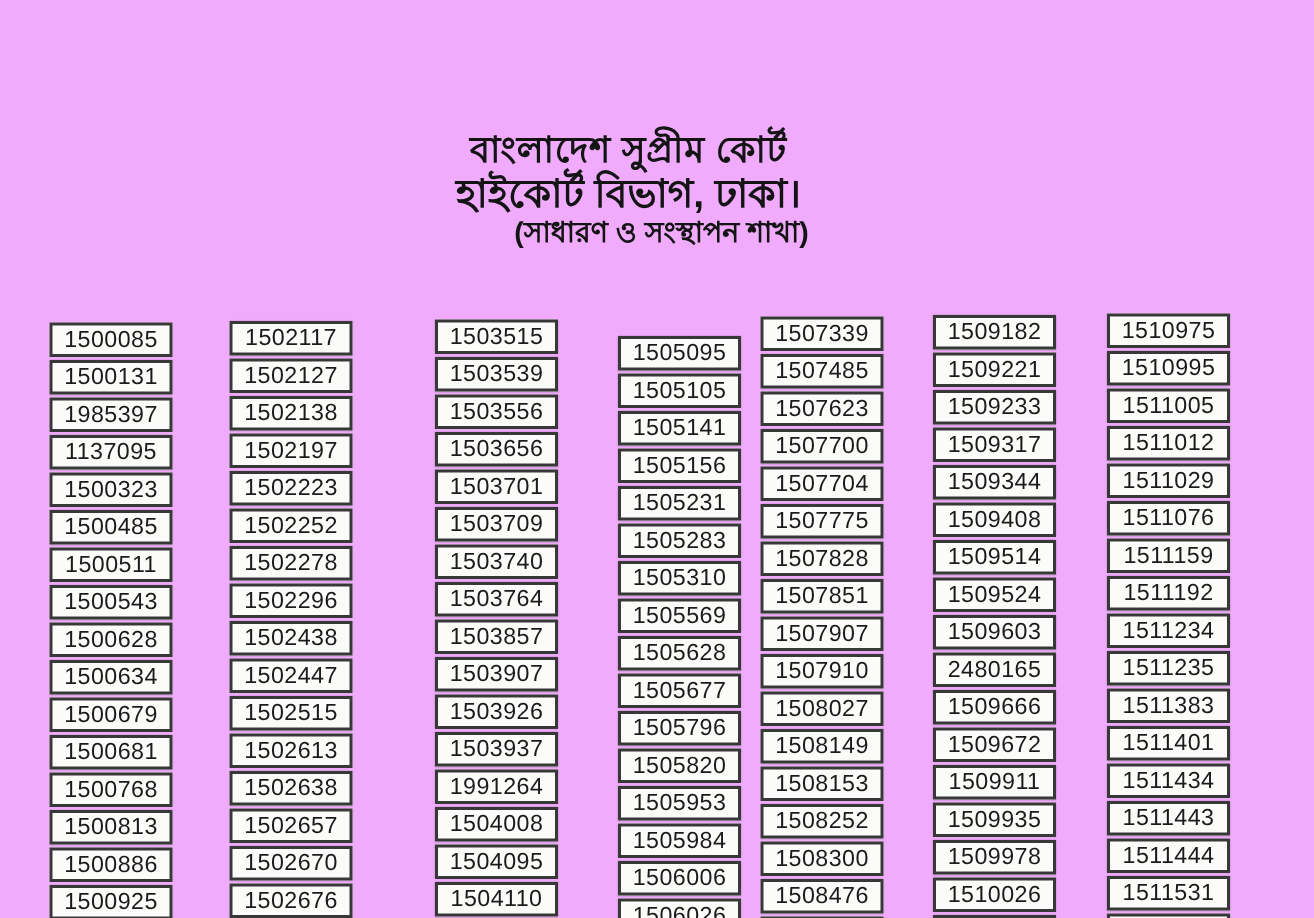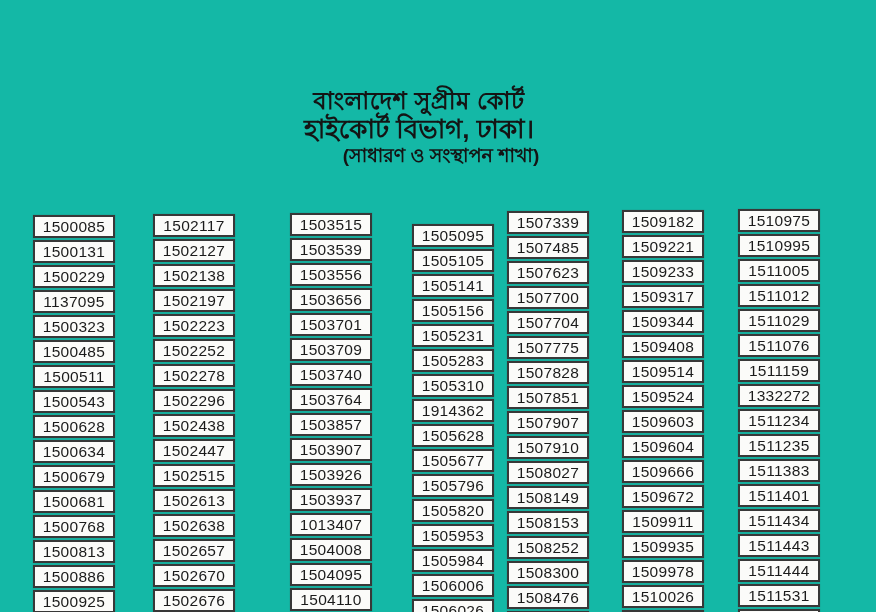--- a/index.html
+++ b/index.html
@@ -8,21 +8,21 @@
     width: 876px;
     height: 612px;
     overflow: hidden;
     background: #fefefe;
     font-family: "Liberation Sans", sans-serif;
   }
   #page {
     position: relative;
     width: 876px;
     height: 612px;
-    background: #14b8a6;
+    background: #f0abfc;
   }
   
   #header {
     position: absolute;
     top: 86px;
     left: 0;
     width: 838px; 
     text-align: center;
     color: #141414;
   }
@@ -81,21 +81,21 @@
   <div id="header">
     <div class="hdr-title">বাংলাদেশ সুপ্রীম কোর্ট</div>
     <div class="hdr-subtitle">হাইকোর্ট বিভাগ, ঢাকা।</div>
     <div class="hdr-branch">(সাধারণ ও সংস্থাপন শাখা)</div>
   </div>
 
   <div id="columns-container">
       <div class="number-column" style="left: 33px; top: 215px;">
         <div class="cell">1500085</div>
         <div class="cell">1500131</div>
-        <div class="cell">1500229</div>
+        <div class="cell">1985397</div>
         <div class="cell">1137095</div>
         <div class="cell">1500323</div>
         <div class="cell">1500485</div>
         <div class="cell">1500511</div>
         <div class="cell">1500543</div>
         <div class="cell">1500628</div>
         <div class="cell">1500634</div>
         <div class="cell">1500679</div>
         <div class="cell">1500681</div>
         <div class="cell">1500768</div>
@@ -127,34 +127,34 @@
         <div class="cell">1503556</div>
         <div class="cell">1503656</div>
         <div class="cell">1503701</div>
         <div class="cell">1503709</div>
         <div class="cell">1503740</div>
         <div class="cell">1503764</div>
         <div class="cell">1503857</div>
         <div class="cell">1503907</div>
         <div class="cell">1503926</div>
         <div class="cell">1503937</div>
-        <div class="cell">1013407</div>
+        <div class="cell">1991264</div>
         <div class="cell">1504008</div>
         <div class="cell">1504095</div>
         <div class="cell">1504110</div>
       </div>
       <div class="number-column" style="left: 388px; top: 224px; padding-left: 24px;">
         <div class="cell">1505095</div>
         <div class="cell">1505105</div>
         <div class="cell">1505141</div>
         <div class="cell">1505156</div>
         <div class="cell">1505231</div>
         <div class="cell">1505283</div>
         <div class="cell">1505310</div>
-        <div class="cell">1914362</div>
+        <div class="cell">1505569</div>
         <div class="cell">1505628</div>
         <div class="cell">1505677</div>
         <div class="cell">1505796</div>
         <div class="cell">1505820</div>
         <div class="cell">1505953</div>
         <div class="cell">1505984</div>
         <div class="cell">1506006</div>
         <div class="cell">1506026</div>
       </div>
       <div class="number-column" style="left: 507px; top: 211px;">
@@ -179,38 +179,38 @@
       <div class="number-column" style="left: 622px; top: 210px;">
         <div class="cell">1509182</div>
         <div class="cell">1509221</div>
         <div class="cell">1509233</div>
         <div class="cell">1509317</div>
         <div class="cell">1509344</div>
         <div class="cell">1509408</div>
         <div class="cell">1509514</div>
         <div class="cell">1509524</div>
         <div class="cell">1509603</div>
-        <div class="cell">1509604</div>
+        <div class="cell">2480165</div>
         <div class="cell">1509666</div>
         <div class="cell">1509672</div>
         <div class="cell">1509911</div>
         <div class="cell">1509935</div>
         <div class="cell">1509978</div>
         <div class="cell">1510026</div>
         <div class="cell partial"></div>
       </div>
       <div class="number-column" style="left: 738px; top: 209px;">
         <div class="cell">1510975</div>
         <div class="cell">1510995</div>
         <div class="cell">1511005</div>
         <div class="cell">1511012</div>
         <div class="cell">1511029</div>
         <div class="cell">1511076</div>
         <div class="cell">1511159</div>
-        <div class="cell">1332272</div>
+        <div class="cell">1511192</div>
         <div class="cell">1511234</div>
         <div class="cell">1511235</div>
         <div class="cell">1511383</div>
         <div class="cell">1511401</div>
         <div class="cell">1511434</div>
         <div class="cell">1511443</div>
         <div class="cell">1511444</div>
         <div class="cell">1511531</div>
         <div class="cell partial"></div>
       </div>

